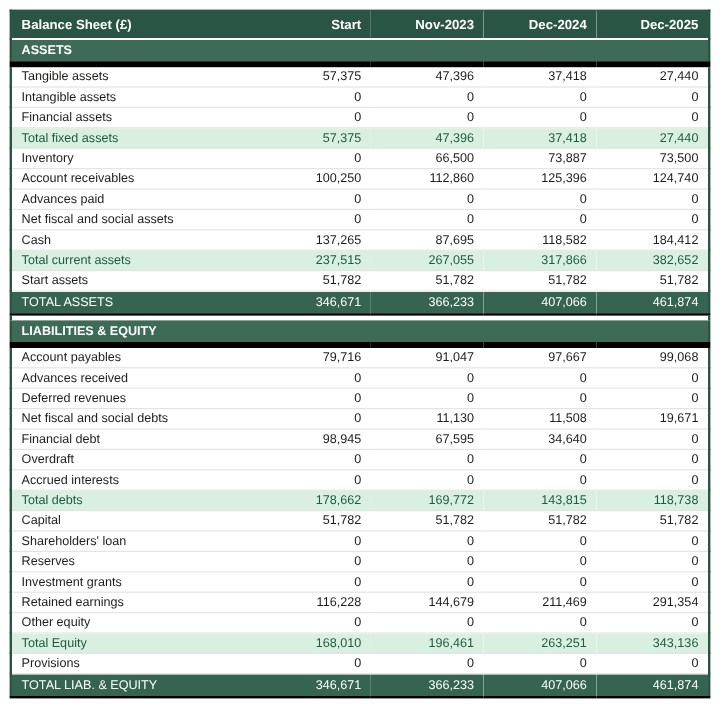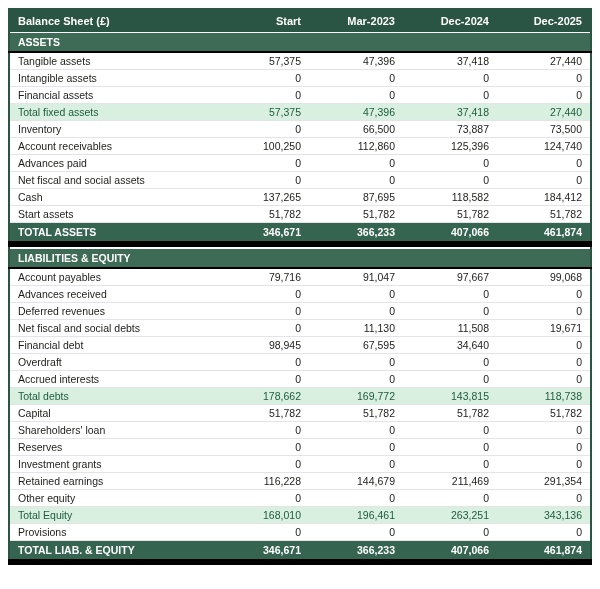--- a/index.html
+++ b/index.html
@@ -51,33 +51,33 @@
     font-weight: bold;
     font-size: 11px;
     padding: 5px 8px;
     border-bottom: 1px solid #ffffff;
     margin-top: 12px;
   }
   tr.section-row td {
     background: var(--section-bg);
     color: var(--header-text);
     font-weight: bold;
-    border-bottom: 2px solid #000000;
+    border-bottom: 5px solid #000000;
     padding: 3px 8px;
   }
   tr.subtotal-row td {
     background: var(--subtotal-bg);
     color: var(--subtotal-text);
     font-weight: normal;
   }
   tr.grand-row td {
     background: var(--grand-bg);
     color: var(--header-text);
-    font-weight: bold;
-    border-bottom: 6px solid #000000;
+    font-weight: normal;
+    border-bottom: 2px solid #000000;
     padding: 3px 8px;
   }
   tr.gap-row td {
     background: #ffffff;
     height: 5px;
     padding: 0;
     border-bottom: none;
   }
 </style>
 </head>
@@ -89,21 +89,21 @@
       <col class="c-label">
       <col class="c-num">
         <col class="c-num">
         <col class="c-num">
         <col class="c-num">
     </colgroup>
     <thead>
       <tr class="header-row">
         <th class="label">Balance Sheet (£)</th>
       <th class="num">Start</th>
-          <th class="num">Mar-2023</th>
+          <th class="num">Nov-2023</th>
           <th class="num">Dec-2024</th>
           <th class="num">Dec-2025</th>
         </tr>
     </thead>
     <tbody id="table-body">
         <tr class="section-row">
           <td class="label" colspan="5">ASSETS</td>
         </tr>
         <tr class="data-row">
           <td class="label">Tangible assets</td>
@@ -161,20 +161,27 @@
           <td class="num">0</td>
           <td class="num">0</td>
         </tr>
         <tr class="data-row">
           <td class="label">Cash</td>
           <td class="num">137,265</td>
           <td class="num">87,695</td>
           <td class="num">118,582</td>
           <td class="num">184,412</td>
         </tr>
+        <tr class="subtotal-row">
+          <td class="label">Total current assets</td>
+          <td class="num">237,515</td>
+          <td class="num">267,055</td>
+          <td class="num">317,866</td>
+          <td class="num">382,652</td>
+        </tr>
         <tr class="data-row">
           <td class="label">Start assets</td>
           <td class="num">51,782</td>
           <td class="num">51,782</td>
           <td class="num">51,782</td>
           <td class="num">51,782</td>
         </tr>
         <tr class="grand-row">
           <td class="label">TOTAL ASSETS</td>
           <td class="num">346,671</td>

